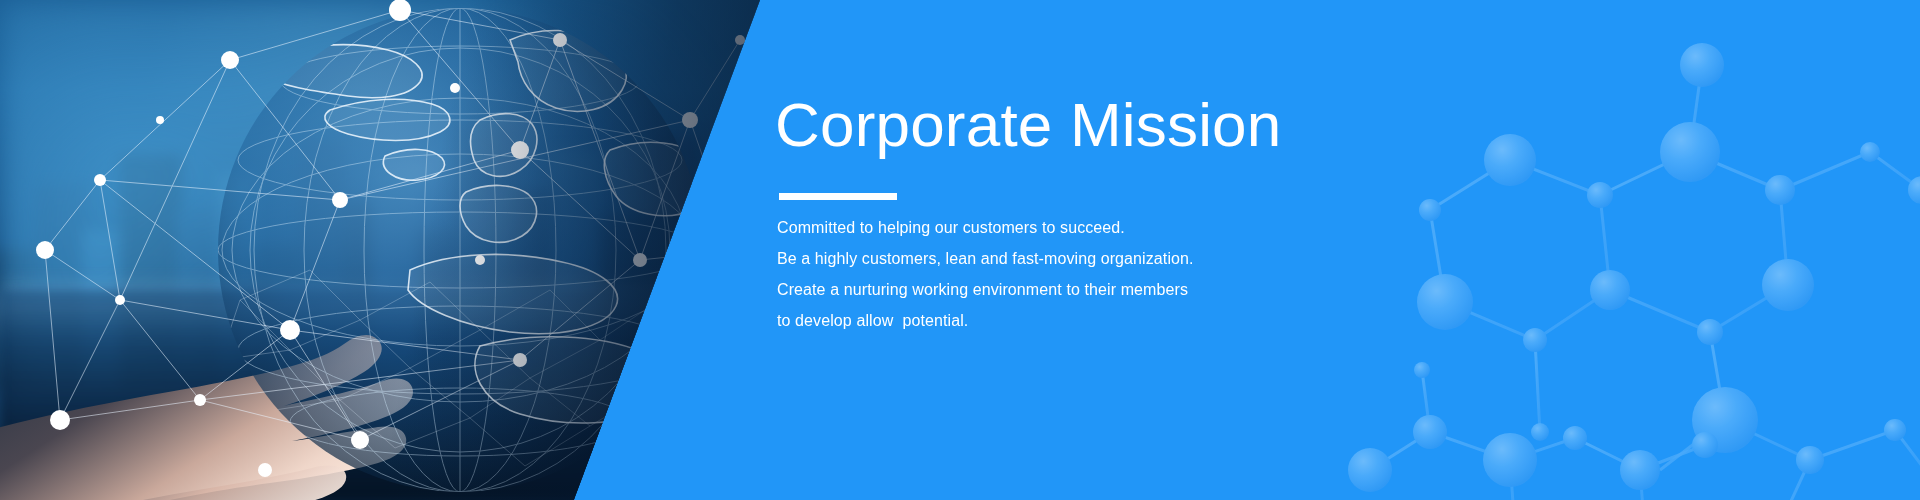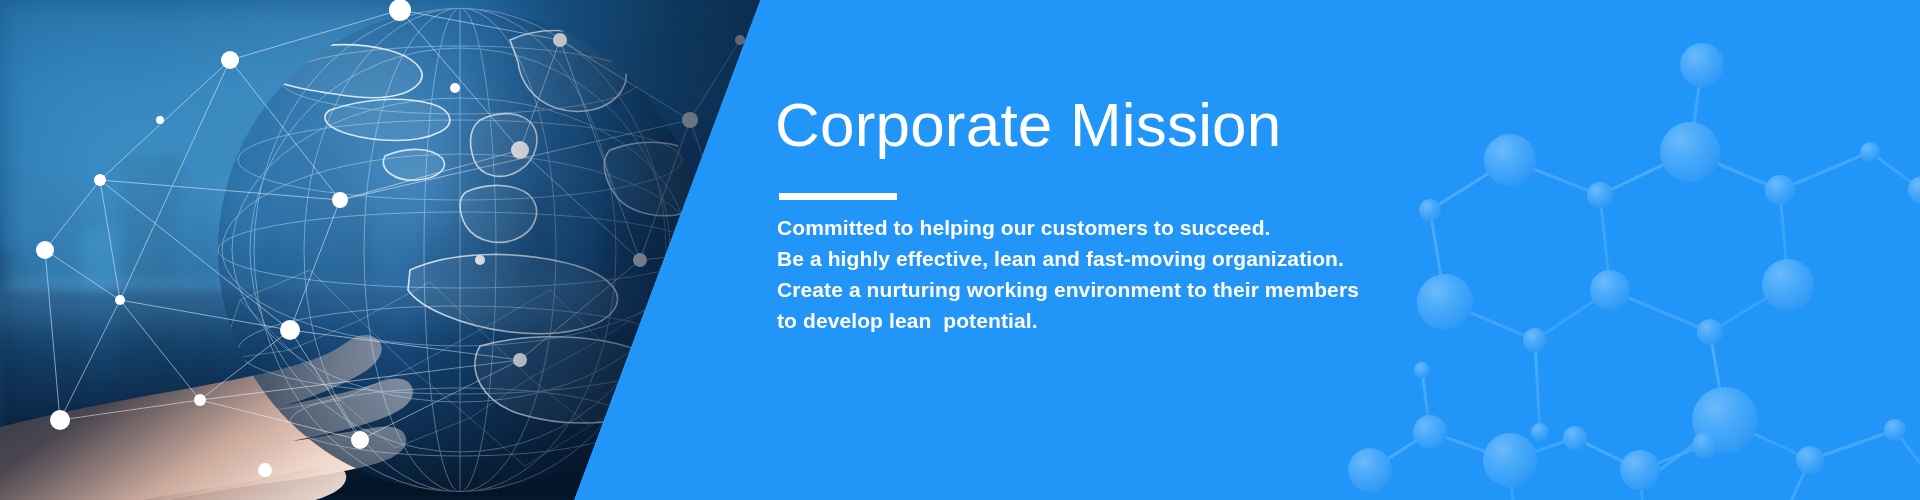--- a/index.html
+++ b/index.html
@@ -104,22 +104,22 @@
     left:4px; top:193px;
     width:118px; height:7px;
     background:#ffffff;
   }
   .body-text{
     position:absolute;
     left:2px; top:212px;
     width:620px;
   }
   .body-line{
-    font-size:21px;
-    font-weight:700;
+    font-size:16px;
+    font-weight:400;
     color:#ffffff;
     line-height:31px;
     letter-spacing:.1px;
     white-space:pre;
   }
 </style>
 </head>
 <body>
 
 <div class="banner">
@@ -321,19 +321,19 @@
     </svg>
 
     <div class="photo-shade"></div>
   </div>
 
   <div class="content">
     <h1 class="title">Corporate Mission</h1>
     <div class="rule"></div>
     <div class="body-text">
       <div class="body-line">Committed to helping our customers to succeed.</div>
-      <div class="body-line">Be a highly effective, lean and fast-moving organization.</div>
+      <div class="body-line">Be a highly customers, lean and fast-moving organization.</div>
       <div class="body-line">Create a nurturing working environment to their members</div>
-      <div class="body-line">to develop lean  potential.</div>
+      <div class="body-line">to develop allow  potential.</div>
     </div>
   </div>
 
 </div>
 
 </body></html>

